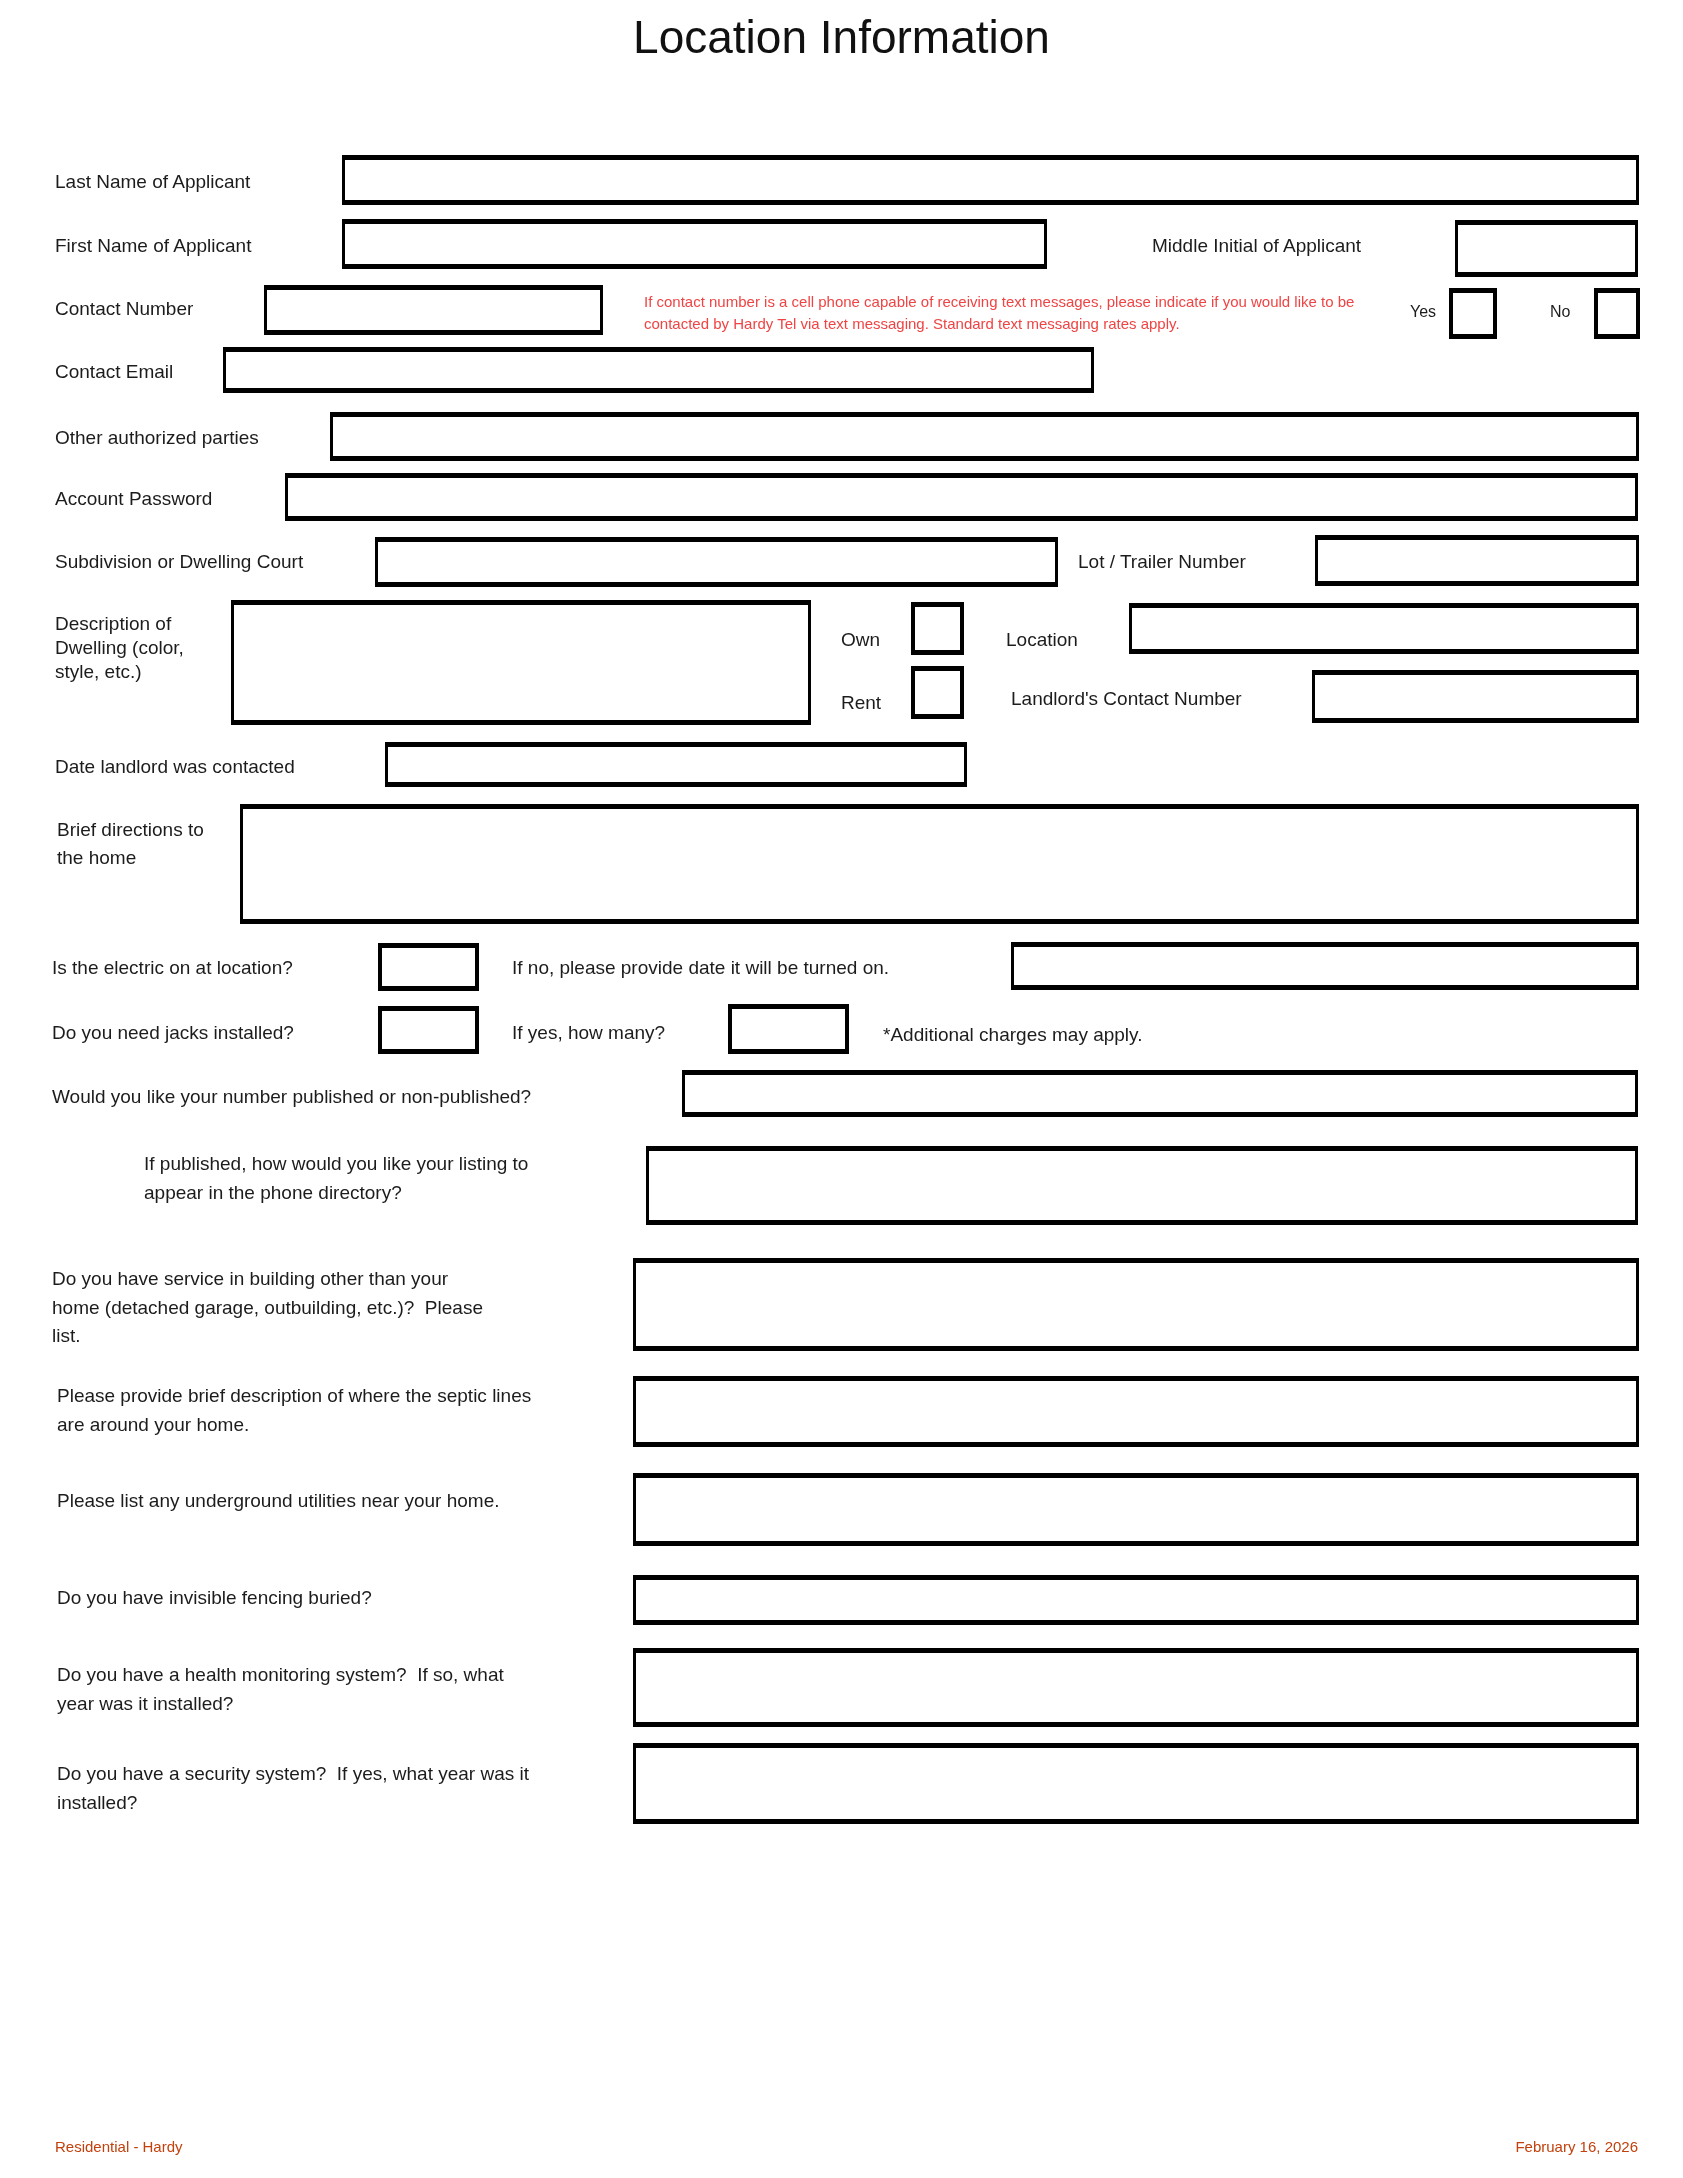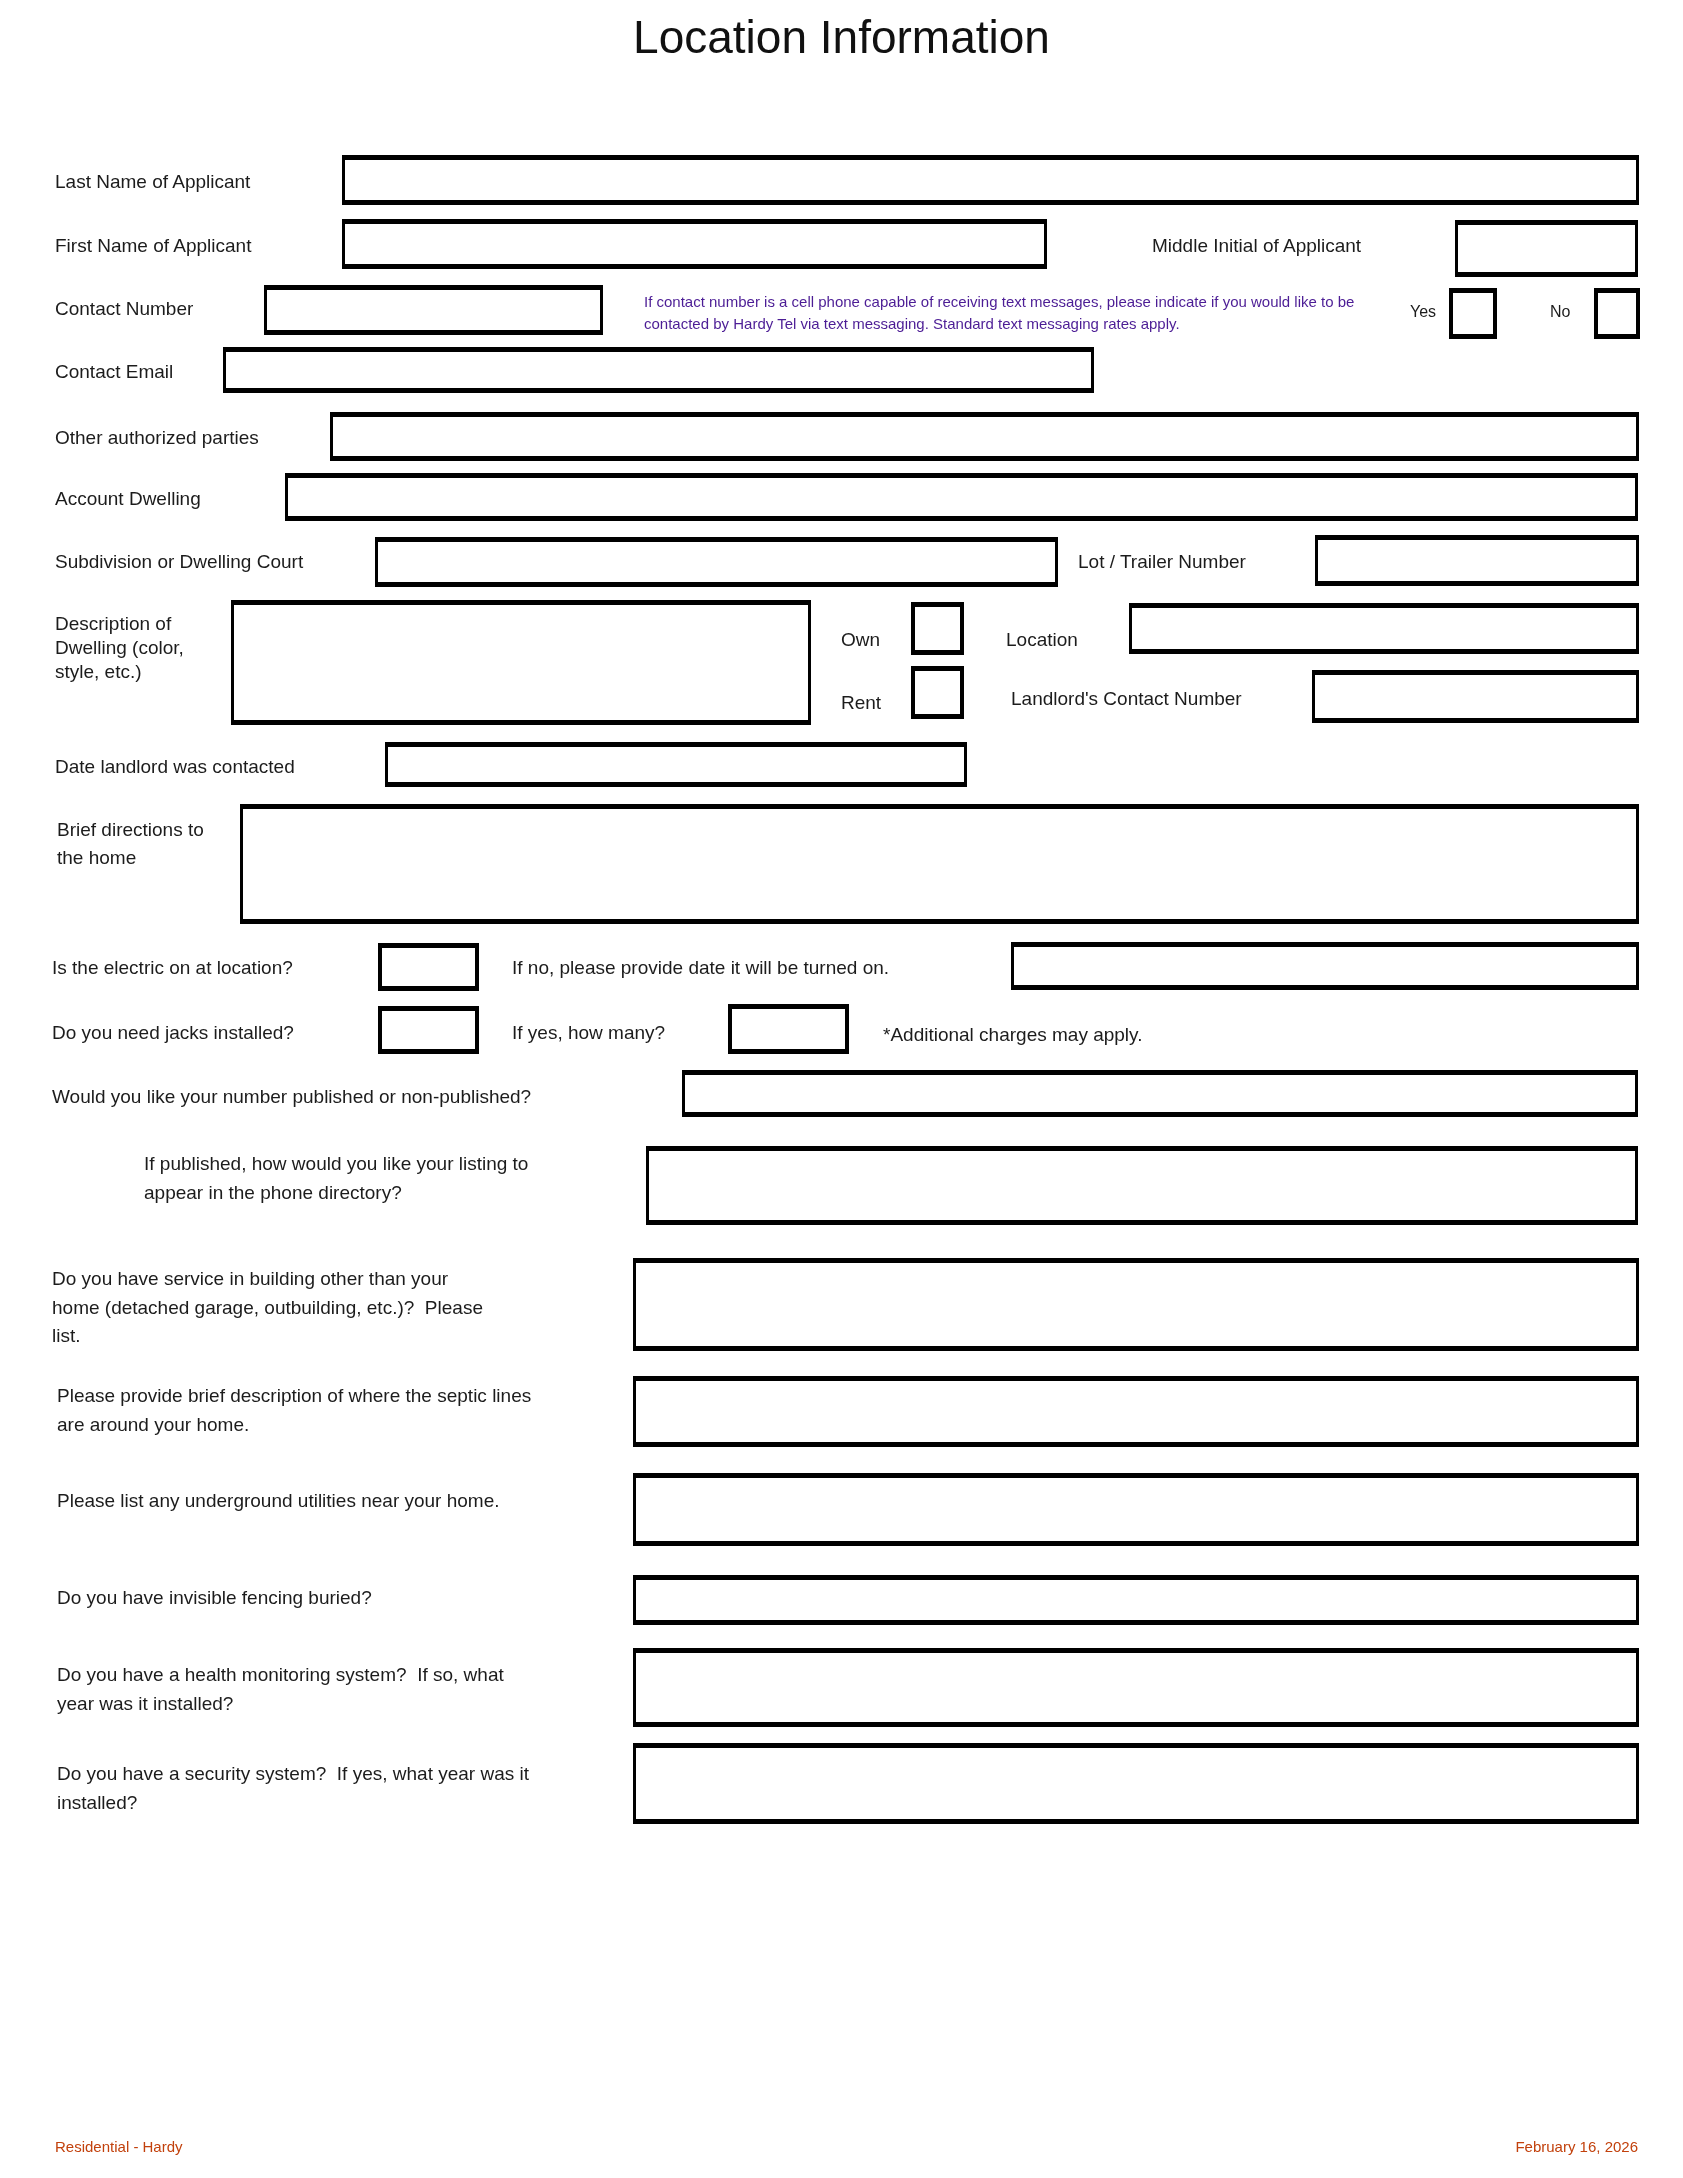--- a/index.html
+++ b/index.html
@@ -10,21 +10,21 @@
   }
   .title{
     position:absolute;left:0;right:0;top:10px;text-align:center;
     font-size:46px;font-weight:400;color:#111;
   }
   .lbl{
     position:absolute;font-size:19px;line-height:1.3;color:#1c1c1c;
     white-space:pre-wrap;
   }
   .note{
-    position:absolute;font-size:15px;line-height:1.45;color:#4c1d95;
+    position:absolute;font-size:15px;line-height:1.45;color:#ef4444;
     white-space:pre-wrap;
   }
   .box{
     position:absolute;background:#fff;box-sizing:border-box;
     border:3px solid #000;border-top-width:5px;border-bottom-width:5px;
   }
   .cb{
     position:absolute;background:#fff;box-sizing:border-box;
     border:4px solid #000;border-top-width:5px;border-bottom-width:5px;
   }
@@ -52,21 +52,21 @@
   <div class="cb" style="left:1449px;top:288px;width:48px;height:51px;"></div>
   <div class="lbl" style="left:1550px;top:302px;font-size:16px;">No</div>
   <div class="cb" style="left:1594px;top:288px;width:46px;height:51px;"></div>
 
   <div class="lbl" style="left:55px;top:360px;">Contact Email</div>
   <div class="box" style="left:223px;top:347px;width:871px;height:46px;"></div>
 
   <div class="lbl" style="left:55px;top:426px;">Other authorized parties</div>
   <div class="box" style="left:330px;top:412px;width:1309px;height:49px;"></div>
 
-  <div class="lbl" style="left:55px;top:487px;">Account Dwelling</div>
+  <div class="lbl" style="left:55px;top:487px;">Account Password</div>
   <div class="box" style="left:285px;top:473px;width:1353px;height:48px;"></div>
 
   <div class="lbl" style="left:55px;top:550px;">Subdivision or Dwelling Court</div>
   <div class="box" style="left:375px;top:537px;width:683px;height:50px;"></div>
   <div class="lbl" style="left:1078px;top:550px;">Lot / Trailer Number</div>
   <div class="box" style="left:1315px;top:535px;width:324px;height:51px;"></div>
 
   <div class="lbl" style="left:55px;top:612px;width:149px;line-height:1.25;">Description of Dwelling (color, style, etc.)</div>
   <div class="box" style="left:231px;top:600px;width:580px;height:125px;"></div>
   <div class="lbl" style="left:841px;top:628px;">Own</div>

